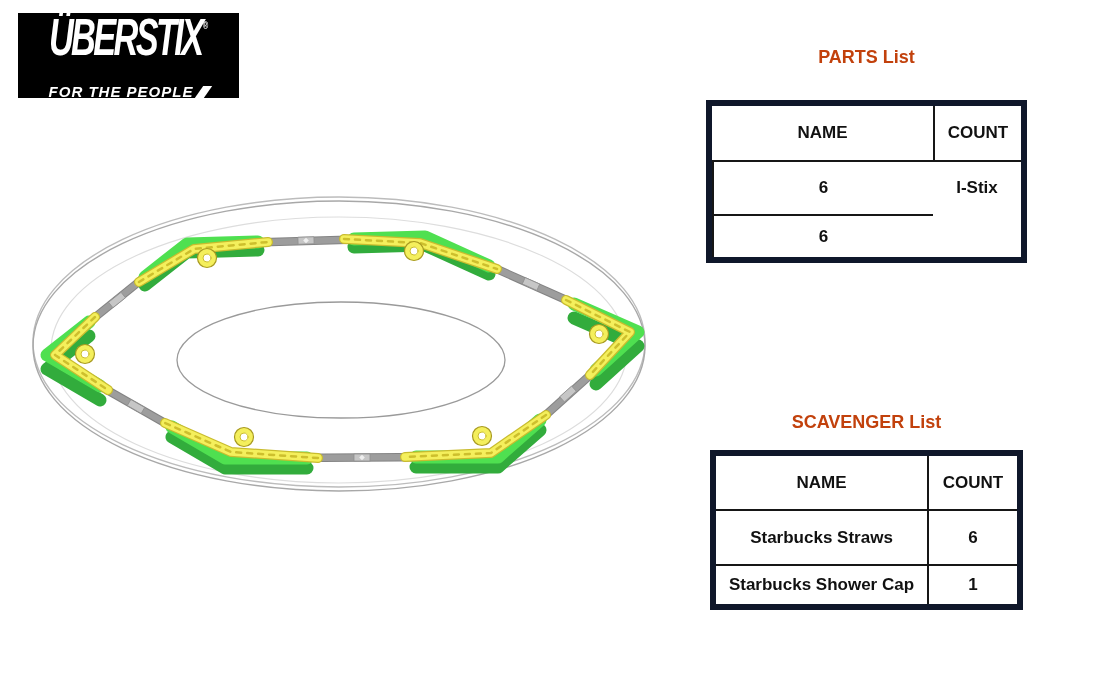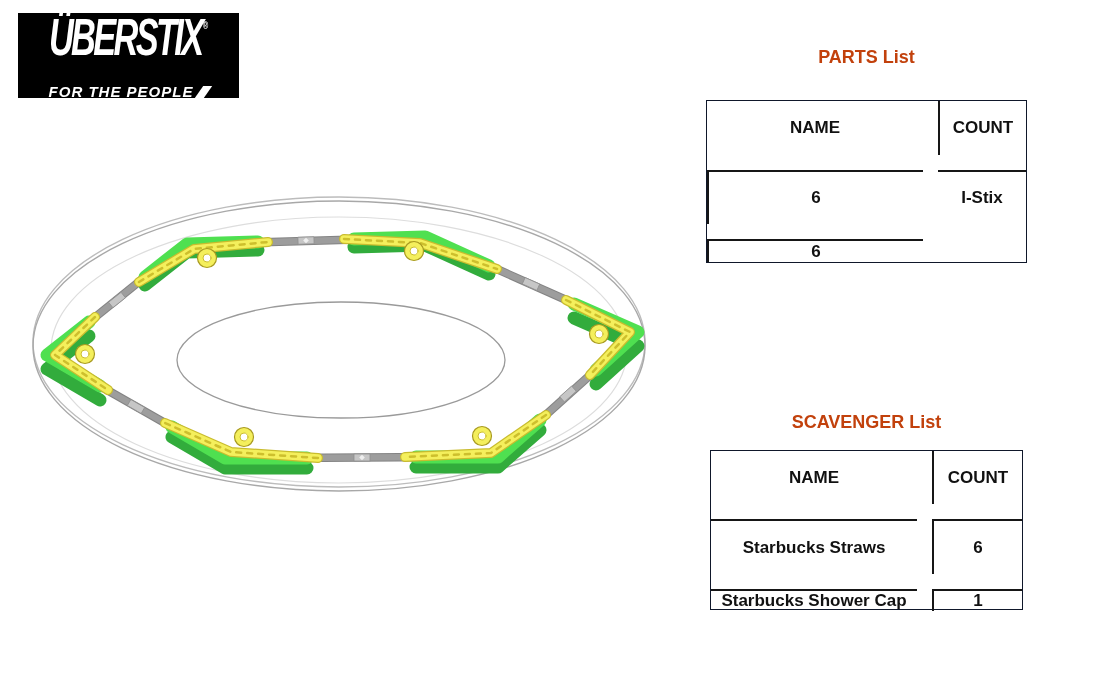--- a/index.html
+++ b/index.html
@@ -35,21 +35,21 @@
   }
 
   
   .list-title {
     position: absolute; text-align: center; font-size: 18px; font-weight: bold; color: #c2410c;
   }
   #parts-title     { left: 706px; top: 47px;  width: 321px; }
   #scavenger-title { left: 710px; top: 412px; width: 313px; }
 
   .tbl {
-    position: absolute; display: grid; border: 1px solid #0f172a; background: #fff; gap: 15px;
+    position: absolute; display: grid; border: 6px solid #0f172a; background: #fff;
   }
   #parts-table {
     left: 706px; top: 100px; width: 321px; height: 163px;
     grid-template-columns: 1fr 88px; grid-template-rows: 54px 54px 1fr;
   }
   #scavenger-table {
     left: 710px; top: 450px; width: 313px; height: 160px;
     grid-template-columns: 1fr 90px; grid-template-rows: 53px 55px 1fr;
   }
   .cell {

